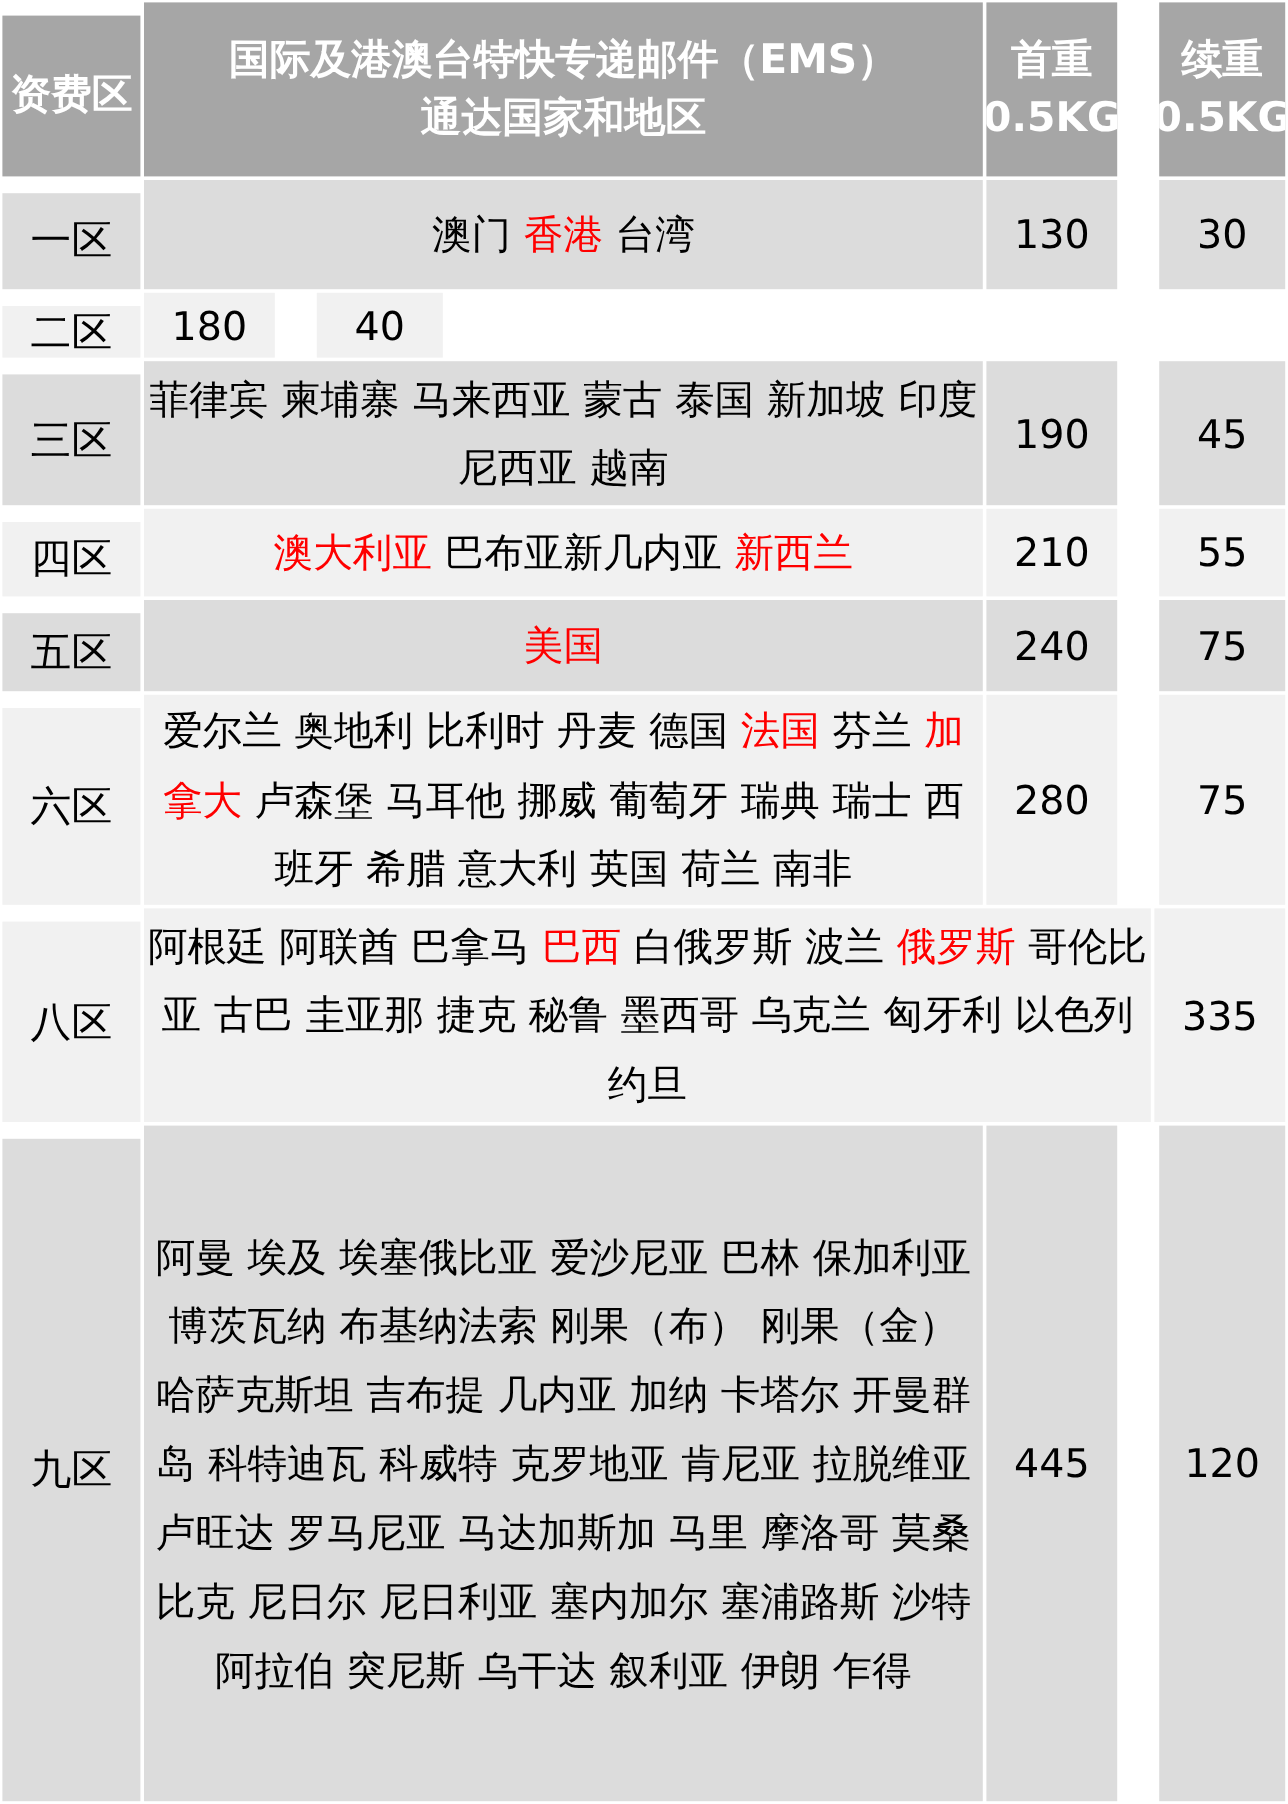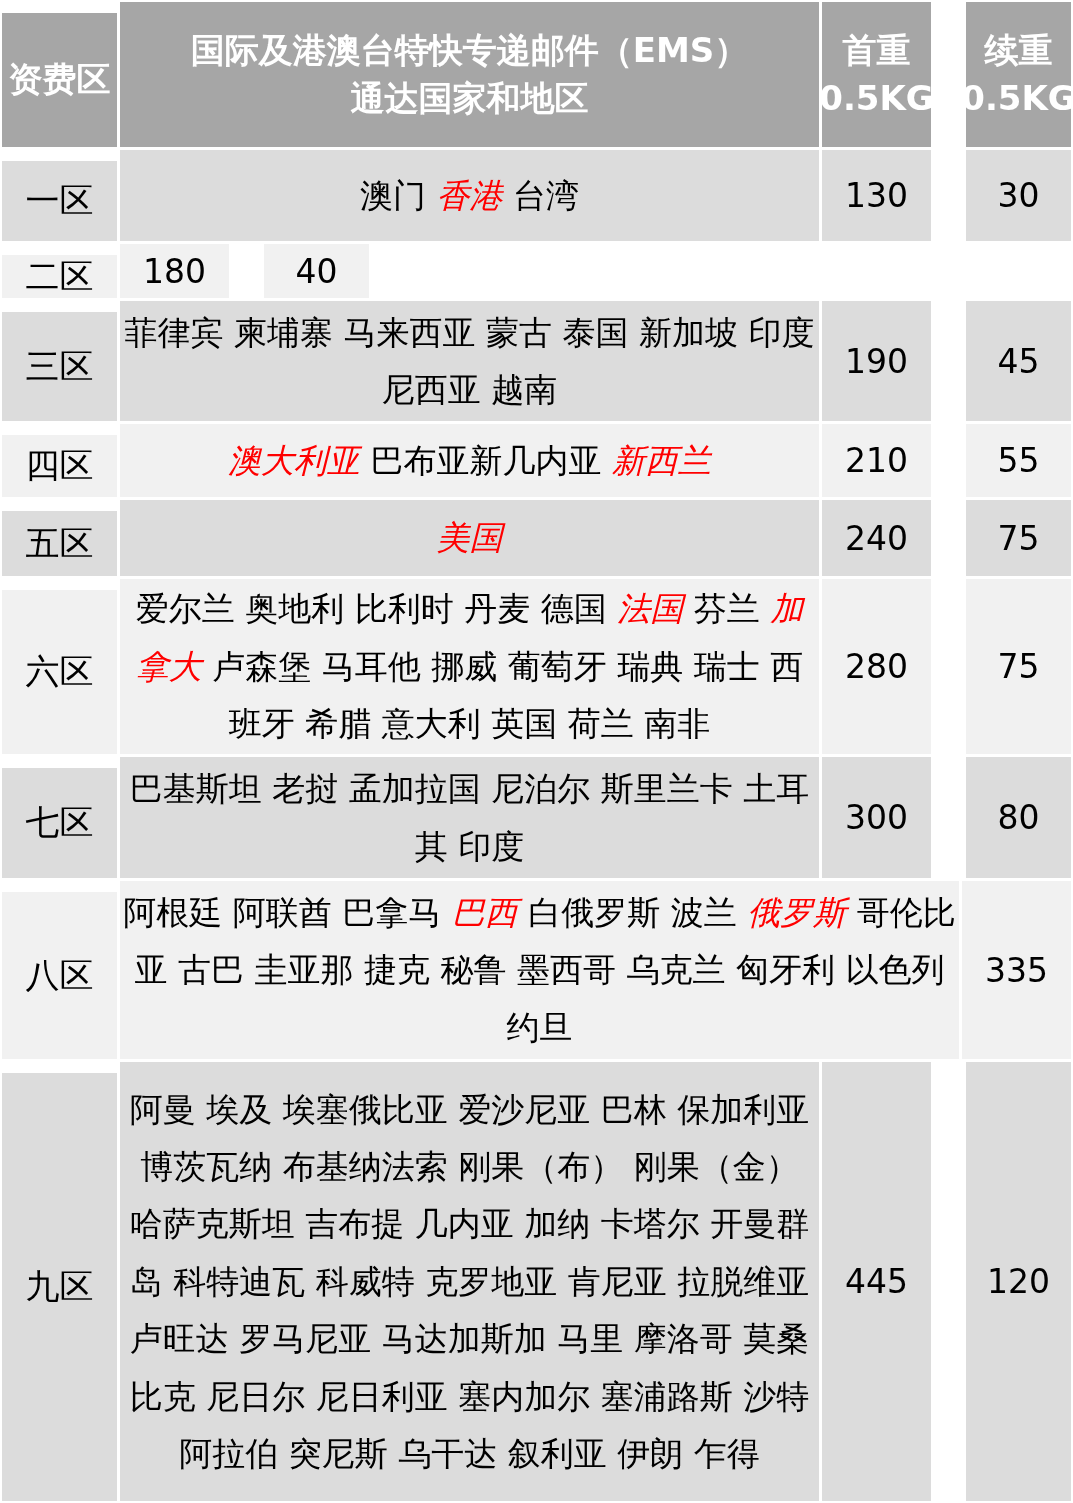--- a/index.html
+++ b/index.html
@@ -33,21 +33,21 @@
   .countries{flex:1 1 auto;font-size:33px;}
   .countries .inner{width:100%;text-align:center;line-height:1.74;white-space:pre-wrap;padding:0 0;box-sizing:border-box;}
   .num{flex:0 0 109px;width:109px;font-size:33px;}
   .num.last{flex:0 0 105px;width:105px;margin-left:32px;}
   .dark>.cell{background:var(--row-dark);}
   .light>.cell{background:var(--row-light);}
   .header>.cell{background:var(--header-bg);color:var(--header-text);font-weight:700;}
   .header .zone{font-size:34px;}
   .header .inner{line-height:1.4;white-space:normal;}
   .hdr-line{line-height:1.4;font-size:34px;}
-  .red{color:var(--red);font-style:italic;}
+  .red{color:var(--red);}
 </style>
 </head>
 <body>
 
 <div class="table" id="ems-table">
   <div class="row header">
     <div class="cell zone">
       <div class="inner">资费区</div>
     </div>
     <div class="cell countries">
@@ -108,28 +108,20 @@
       <div class="cell num last">75</div>
     </div>
     <div class="row r6 light">
       <div class="cell zone">六区</div>
       <div class="cell countries">
         <div class="inner"><span>爱尔兰 奥地利 比利时 丹麦 德国 </span><span class="red">法国</span><span> 芬兰 </span><span class="red">加拿大</span><span> 卢森堡 马耳他 挪威 葡萄牙 瑞典 瑞士 西班牙 希腊 意大利 英国 荷兰 南非</span></div>
       </div>
       <div class="cell num">280</div>
       <div class="cell num last">75</div>
     </div>
-    <div class="row r7 dark">
-      <div class="cell zone">七区</div>
-      <div class="cell countries">
-        <div class="inner"><span>巴基斯坦 老挝 孟加拉国 尼泊尔 斯里兰卡 土耳其 印度</span></div>
-      </div>
-      <div class="cell num">300</div>
-      <div class="cell num last">80</div>
-    </div>
     <div class="row r8 light">
       <div class="cell zone">八区</div>
       <div class="cell countries">
         <div class="inner"><span>阿根廷 阿联酋 巴拿马 </span><span class="red">巴西</span><span> 白俄罗斯 波兰 </span><span class="red">俄罗斯</span><span> 哥伦比亚 古巴 圭亚那 捷克 秘鲁 墨西哥 乌克兰 匈牙利 以色列 约旦</span></div>
       </div>
       <div class="cell num">335</div>
     </div>
     <div class="row r9 dark">
       <div class="cell zone">九区</div>
       <div class="cell countries">

